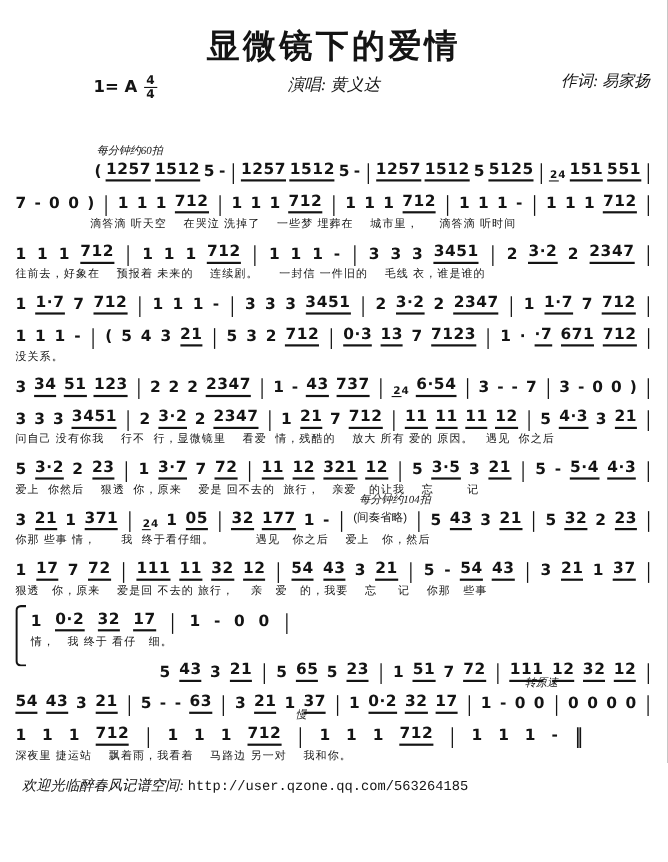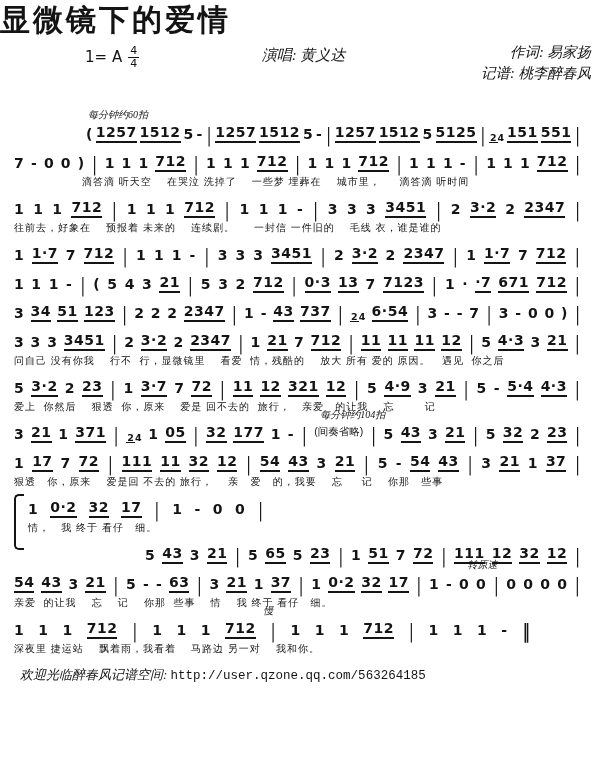--- a/index.html
+++ b/index.html
@@ -2,39 +2,39 @@
 <html><head>
 <meta charset="utf-8">
 <style>
   html,body{margin:0;padding:0;background:#888;}
   .sheet{
     position:relative;width:607px;height:784px;margin:0 auto;
     background:#ffffff;color:#141414;overflow:hidden;
     font-family:"Liberation Sans",sans-serif;
   }
   .page-title{
-    margin-top:0;text-align:left;font-size:30px;font-weight:bold;
+    margin-top:22px;text-align:center;font-size:30px;font-weight:bold;
     letter-spacing:3px;font-family:"Liberation Sans",sans-serif;
   }
   .header{position:relative;height:66px;}
   .key-sig{
-    position:absolute;left:85px;top:4px;font-size:15px;font-weight:normal;
+    position:absolute;left:85px;top:4px;font-size:15px;font-weight:bold;
     font-family:"DejaVu Sans",sans-serif;display:flex;align-items:center;gap:6px;justify-content:space-between;
   }
   .frac{display:inline-flex;flex-direction:column;align-items:center;font-size:11px;line-height:1.05;}
   .frac .top{border-bottom:1.5px solid #141414;padding:0 2px;}
   .performer{
     position:absolute;left:0;right:0;top:5px;text-align:center;font-size:15px;
     font-family:"Liberation Serif",serif;font-style:italic;
   }
   .credits{
     position:absolute;right:16px;top:1px;font-size:14.5px;line-height:21px;
-    font-family:"Liberation Serif",serif;font-style:italic;text-align:right;
-  }
-  .lines{padding:14px 26px 0 14px;}
+    font-family:"Liberation Serif",serif;font-style:italic;text-align:center;
+  }
+  .lines{padding:14px 14px 0 14px;}
   .line{position:relative;margin-bottom:7px;}
   .notes{
     display:flex;justify-content:space-between;align-items:flex-end;
     font-family:"DejaVu Sans",sans-serif;font-weight:bold;font-size:14px;
     height:22px;white-space:nowrap;
   }
   .notes.compact{justify-content:flex-start;gap:12px;}
   .notes span{display:inline-block;}
   .tok{letter-spacing:0.5px;padding-bottom:1px;}
   .tok.beam{border-bottom:2px solid #141414;}
@@ -75,21 +75,20 @@
     <div class="key-sig">
       <span>1= A</span>
       <span class="frac">
         <span class="top">4</span>
         <span>4</span>
       </span>
     </div>
     <div class="performer">演唱: 黄义达</div>
     <div class="credits">
       <div>作词: 易家扬</div>
-      <div>记谱: 桃李醉春风</div>
     </div>
   </div>
 
   <div class="lines">
 
     <div class="line">
       <span class="annot" style="left:74px">每分钟约60拍</span>
       <div class="notes pad-l1">
           <span class="tok">(</span>
           <span class="tok beam">1257</span>
@@ -235,20 +234,21 @@
           <span class="tok">7</span>
           <span class="tok beam">7123</span>
           <span class="bar">|</span>
           <span class="tok">1</span>
           <span class="tok">·</span>
           <span class="tok beam">·7</span>
           <span class="tok beam">671</span>
           <span class="tok beam">712</span>
           <span class="bar">|</span>
         </div>
+      <div class="lyrics">没关系。</div>
     </div>
 
     <div class="line">
       <div class="notes">
           <span class="tok">3</span>
           <span class="tok beam">34</span>
           <span class="tok beam">51</span>
           <span class="tok beam">123</span>
           <span class="bar">|</span>
           <span class="tok">2</span>
@@ -320,21 +320,21 @@
           <span class="tok beam">3·7</span>
           <span class="tok">7</span>
           <span class="tok beam">72</span>
           <span class="bar">|</span>
           <span class="tok beam">11</span>
           <span class="tok beam">12</span>
           <span class="tok beam">321</span>
           <span class="tok beam">12</span>
           <span class="bar">|</span>
           <span class="tok">5</span>
-          <span class="tok beam">4·9</span>
+          <span class="tok beam">3·5</span>
           <span class="tok">3</span>
           <span class="tok beam">21</span>
           <span class="bar">|</span>
           <span class="tok">5</span>
           <span class="tok">-</span>
           <span class="tok beam">5·4</span>
           <span class="tok beam">4·3</span>
           <span class="bar">|</span>
         </div>
       <div class="lyrics">爱上  你然后    狠透  你，原来    爱是 回不去的  旅行，   亲爱   的让我    忘        记</div>
@@ -363,20 +363,21 @@
           <span class="tok beam">43</span>
           <span class="tok">3</span>
           <span class="tok beam">21</span>
           <span class="bar">|</span>
           <span class="tok">5</span>
           <span class="tok beam">32</span>
           <span class="tok">2</span>
           <span class="tok beam">23</span>
           <span class="bar">|</span>
         </div>
+      <div class="lyrics">你那 些事 情，      我  终于看仔细。          遇见   你之后    爱上   你，然后</div>
     </div>
 
     <div class="line">
       <div class="notes">
           <span class="tok">1</span>
           <span class="tok beam">17</span>
           <span class="tok">7</span>
           <span class="tok beam">72</span>
           <span class="bar">|</span>
           <span class="tok beam">111</span>
@@ -472,21 +473,20 @@
           <span class="tok">-</span>
           <span class="tok">0</span>
           <span class="tok">0</span>
           <span class="bar">|</span>
           <span class="tok">0</span>
           <span class="tok">0</span>
           <span class="tok">0</span>
           <span class="tok">0</span>
           <span class="bar">|</span>
         </div>
-      <div class="lyrics">亲爱  的让我    忘    记    你那  些事    情    我 终于 看仔   细。</div>
     </div>
 
     <div class="line">
       <span class="annot" style="left:44%">慢</span>
       <div class="notes compact" style="gap:14px">
           <span class="tok">1</span>
           <span class="tok">1</span>
           <span class="tok">1</span>
           <span class="tok beam">712</span>
           <span class="bar">|</span>

